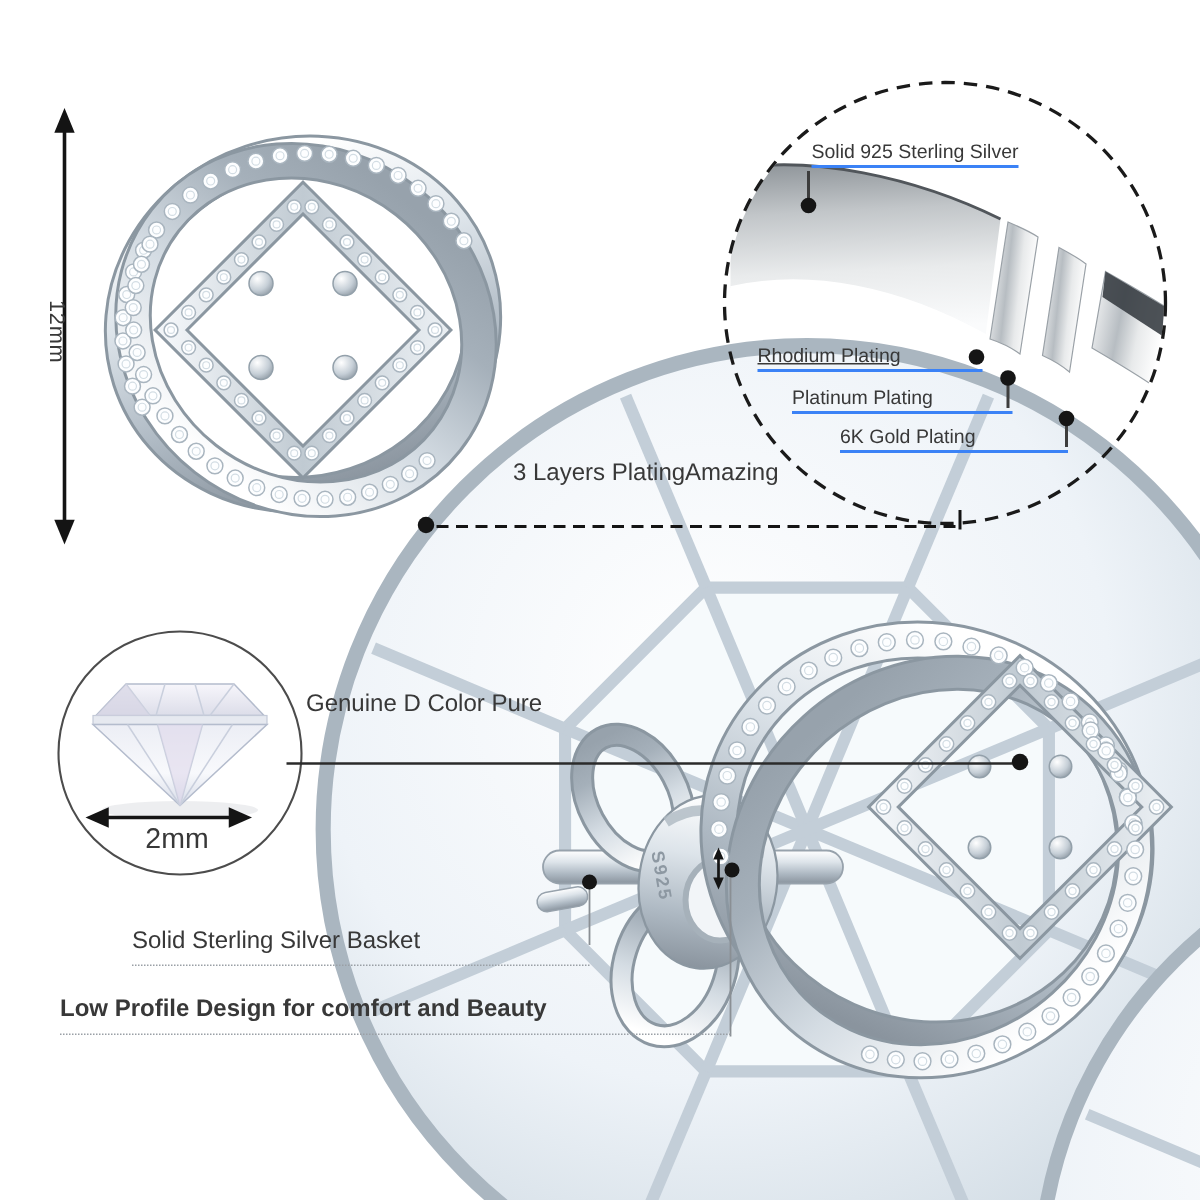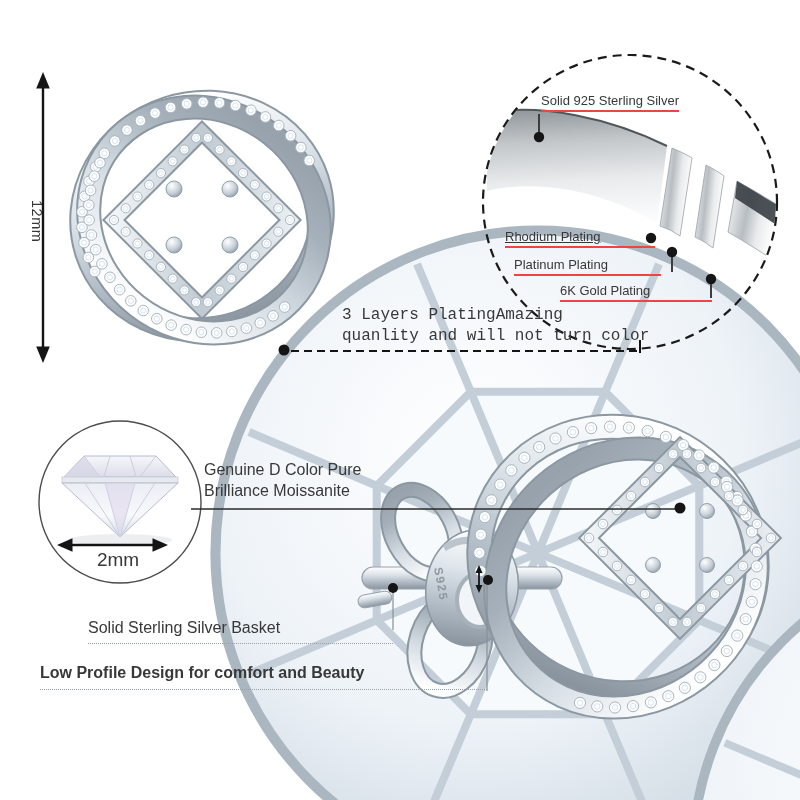--- a/index.html
+++ b/index.html
@@ -5,27 +5,27 @@
   html,body{margin:0;padding:0;background:#ffffff;}
   #canvas{
     position:relative;width:800px;height:800px;background:#ffffff;overflow:hidden;
     font-family:"Liberation Sans", sans-serif;color:#383838;
   }
   #scene{position:absolute;left:0;top:0;}
   .lbl{position:absolute;color:#383838;}
   .lbl-12mm{left:9px;top:206px;width:42px;height:30px;transform:rotate(90deg);
     font-size:14.5px;letter-spacing:.5px;text-align:center;}
   .lbl-2mm{left:86px;top:549px;width:64px;text-align:center;font-size:19px;}
-  .callout-lbl{font-size:13px;white-space:nowrap;border-bottom:2px solid #ef4444;padding-bottom:2px;}
+  .callout-lbl{font-size:13px;white-space:nowrap;border-bottom:2px solid #3b82f6;padding-bottom:2px;}
   .lbl-silver{left:541px;top:93px;display:inline-block;}
   .lbl-rhodium{left:505px;top:229px;width:150px;text-decoration:underline;}
-  .lbl-platinum{left:514px;top:257px;width:147px;}
+  .lbl-platinum{left:528px;top:257px;width:147px;}
   .lbl-gold{left:560px;top:283px;width:152px;}
   .note{font-size:16px;line-height:21px;white-space:nowrap;}
-  .lbl-note{left:342px;top:305px;font-family:Liberation Mono, monospace;}
+  .lbl-note{left:342px;top:305px;}
   .lbl-genuine{left:204px;top:459px;}
   .lbl-basket{left:88px;top:617px;width:305px;border-bottom:1px dotted #9aa0a6;padding-bottom:5px;}
   .lbl-low{left:40px;top:662px;width:447px;border-bottom:1px dotted #9aa0a6;padding-bottom:6px;font-weight:bold;}
   .lbl-engraving{left:424px;top:577px;transform:rotate(80deg);font-size:12px;
     color:#8d98a2;letter-spacing:1.5px;font-weight:bold;}
 </style>
 </head>
 <body>
 
 <div id="canvas">
@@ -524,26 +524,24 @@
 <div class="lbl lbl-12mm">12mm</div>
 <div class="lbl lbl-2mm">2mm</div>
 
 <div class="lbl callout-lbl lbl-silver">Solid 925 Sterling Silver</div>
 <div class="lbl callout-lbl lbl-rhodium">Rhodium Plating</div>
 <div class="lbl callout-lbl lbl-platinum">Platinum Plating</div>
 <div class="lbl callout-lbl lbl-gold">6K Gold Plating</div>
 
 <div class="lbl note lbl-note">
   <div>3 Layers PlatingAmazing</div>
-  <div>quanlity and will not turn color</div>
 </div>
 
 <div class="lbl note lbl-genuine">
   <div>Genuine D Color Pure</div>
-  <div>Brilliance Moissanite</div>
 </div>
 
 <div class="lbl note lbl-basket">Solid Sterling Silver Basket</div>
 <div class="lbl note lbl-low">Low Profile Design for comfort and Beauty</div>
 
 <div class="lbl lbl-engraving">S925</div>
 
 </div>
 
 </body></html>

